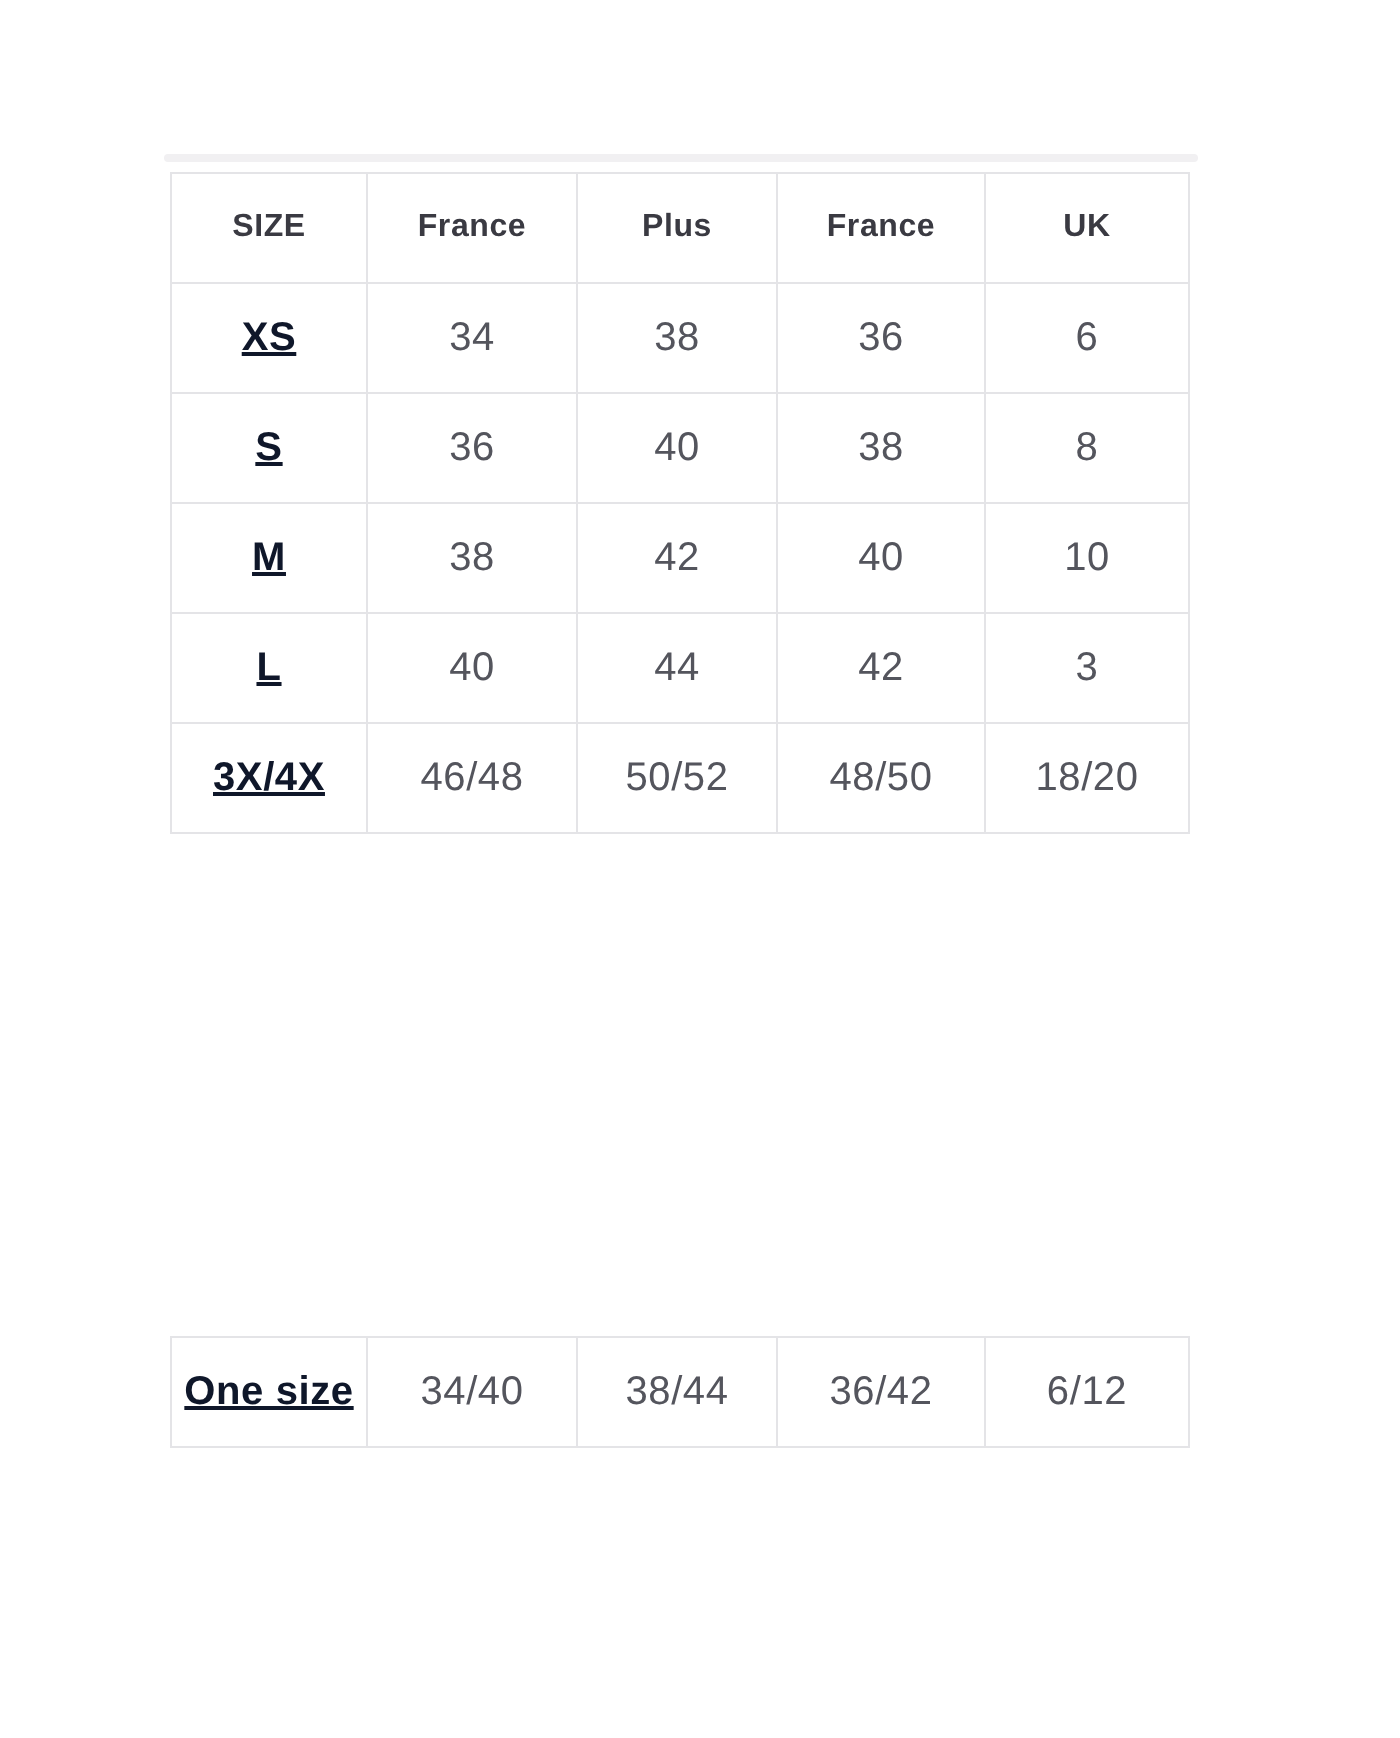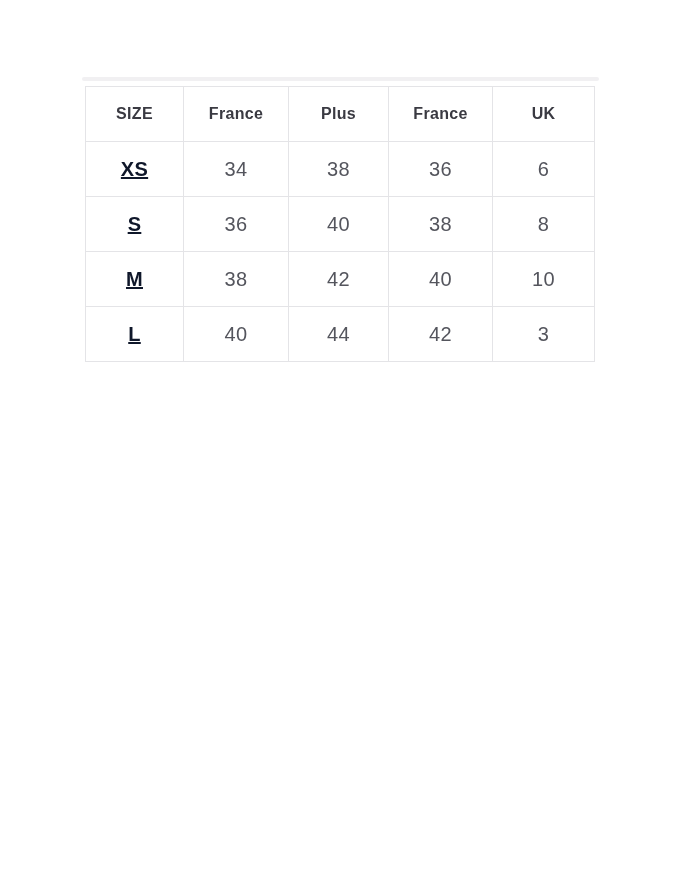--- a/index.html
+++ b/index.html
@@ -108,28 +108,42 @@
         <td class="val">40</td>
         <td class="val">10</td>
       </tr>
       <tr>
         <td class="lbl">L</td>
         <td class="val">40</td>
         <td class="val">44</td>
         <td class="val">42</td>
         <td class="val">3</td>
       </tr>
+      <tr>
+        <td class="lbl">3X/4X</td>
+        <td class="val">46/48</td>
+        <td class="val">50/52</td>
+        <td class="val">48/50</td>
+        <td class="val">18/20</td>
+      </tr>
     </tbody>
   </table>
 
   <table class="size-table extra">
     <colgroup>
       <col style="width:98px">
         <col style="width:105px">
         <col style="width:100px">
         <col style="width:104px">
         <col style="width:102px">
     </colgroup>
     <tbody>
+      <tr>
+        <td class="lbl">One size</td>
+        <td class="val">34/40</td>
+        <td class="val">38/44</td>
+        <td class="val">36/42</td>
+        <td class="val">6/12</td>
+      </tr>
     </tbody>
   </table>
 
 </div>
 
 </body></html>

